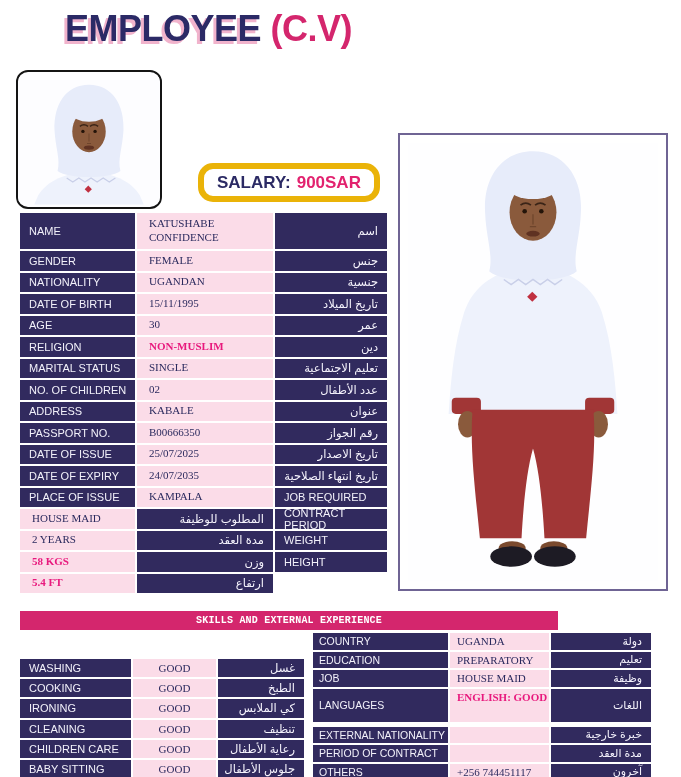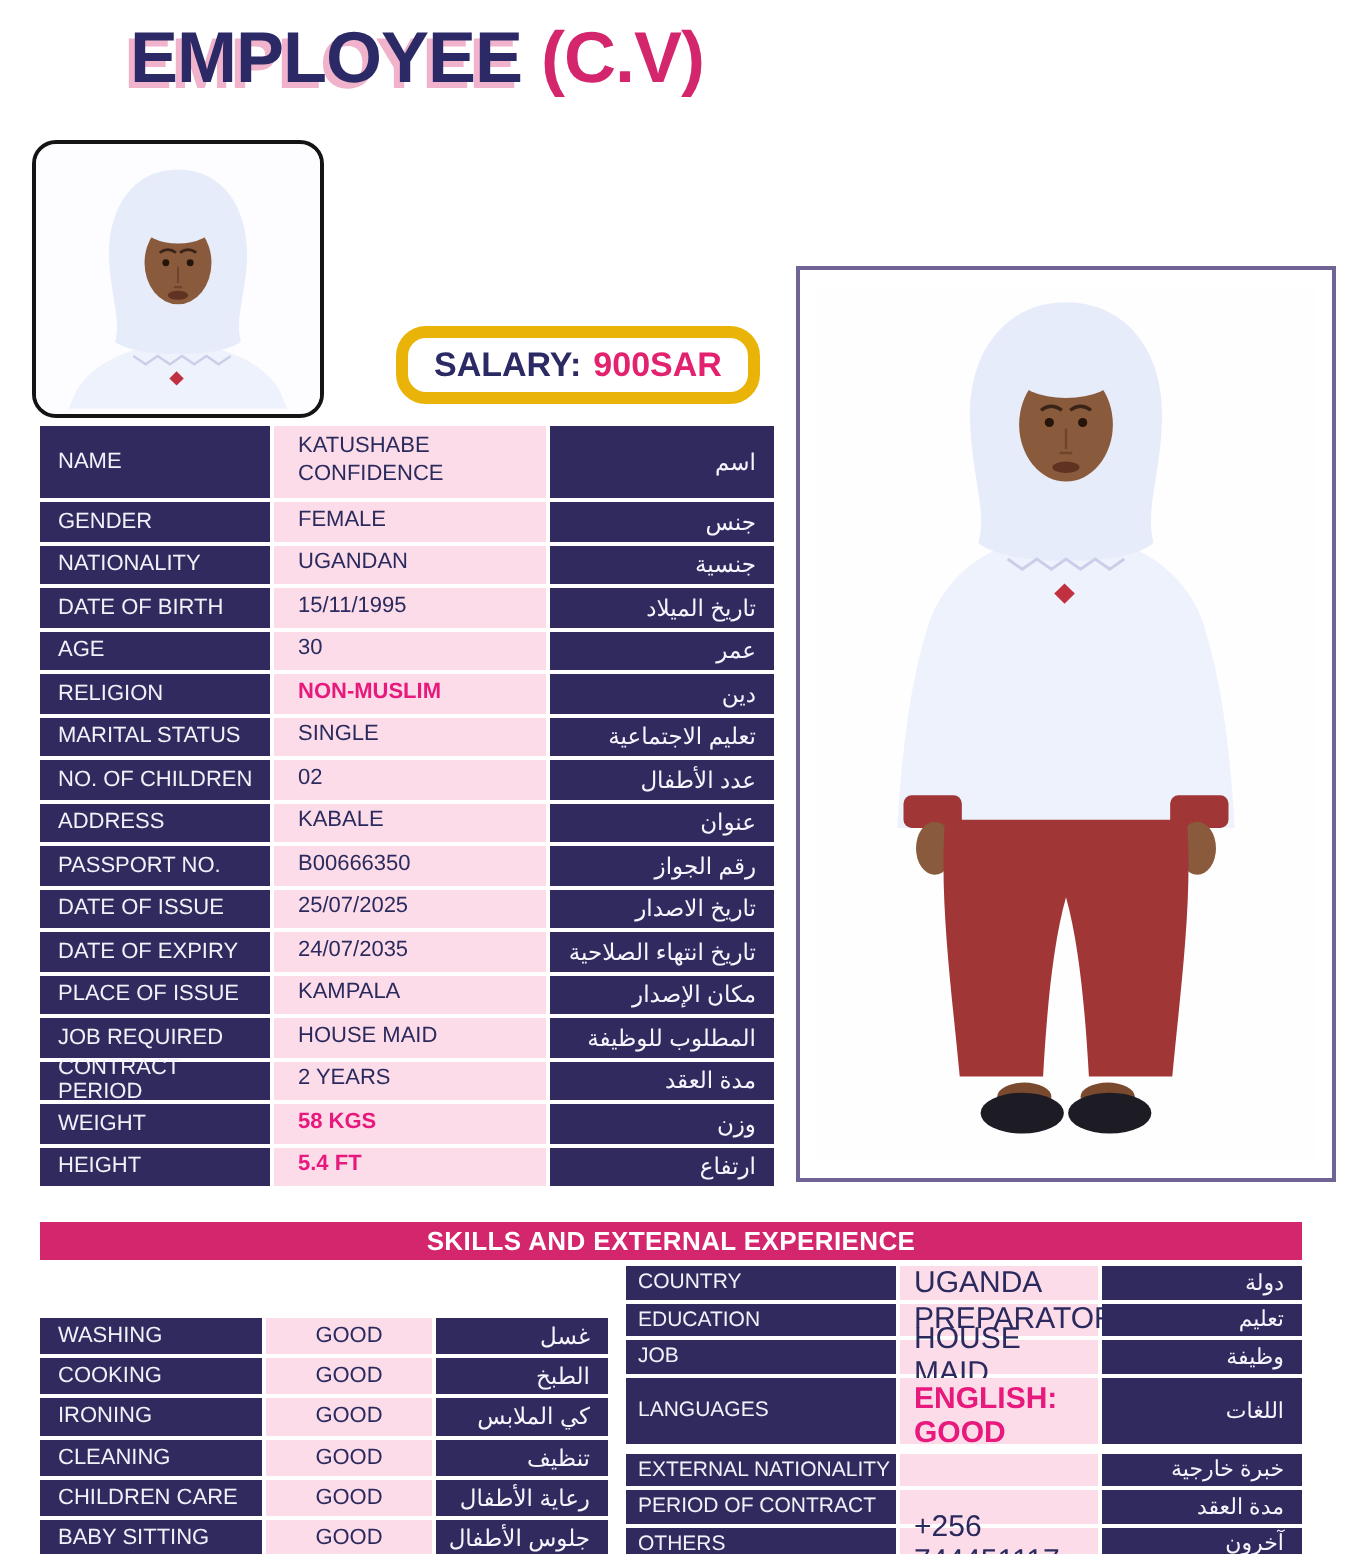--- a/index.html
+++ b/index.html
@@ -24,47 +24,47 @@
   .salary-badge .s-value{color:#e2226f;}
 
   
   .photo-large{position:absolute;left:398px;top:133px;width:270px;height:458px;
                border:2px solid #6f6494;background:#fff;box-sizing:border-box;padding:8px;}
   .photo-large svg{display:block;width:100%;height:100%;}
 
   
   .cl,.cv,.ca{display:flex;align-items:center;box-sizing:border-box;font-size:11px;}
   .cl{background:#312a5e;color:#f2f1fa;padding-left:9px;}
-  .cv{background:#fbdce8;color:#2b2a5e;padding-left:12px;}
+  .cv{background:#fbdce8;color:#2b2a5e;padding-left:12px;font-family:Liberation Serif, serif;}
   .ca{background:#312a5e;color:#f6f4fd;justify-content:flex-end;padding-right:9px;font-size:11.5px;white-space:nowrap;}
   .hl{color:#e8197d !important;font-weight:bold;}
 
   
   .main-table{position:absolute;left:20px;top:213px;width:367px;display:grid;
               grid-template-columns:115px 136px 112px;
               grid-template-rows:36px repeat(16,19.5px);gap:2px;background:#fff;}
   .main-table .cv{line-height:1.25;}
 
   
-  .skills-bar{position:absolute;left:20px;top:611px;width:631px;height:19px;background:#d4266d;
-              color:#fff;font-weight:bold;font-size:13px;display:flex;align-items:center;justify-content:center;
-              letter-spacing:0.2px;}
+  .skills-bar{position:absolute;left:20px;top:611px;width:538px;height:19px;background:#d4266d;
+              color:#fff;font-weight:bold;font-size:10px;display:flex;align-items:center;justify-content:center;
+              letter-spacing:0.2px;font-family:Liberation Mono, monospace;}
 
   
   .skills-table{position:absolute;left:20px;top:633px;width:284px;display:grid;
                 grid-template-columns:111px 83px 86px;grid-template-rows:repeat(7,18.2px);gap:2px;margin-top:26px;}
   .skills-table .cv{justify-content:center;padding-left:0;}
 
   
   .exp-table{position:absolute;left:313px;top:633px;width:338px;}
   .exp-grid{display:grid;grid-template-columns:135px 99px 100px;gap:2px;}
   .exp-top{grid-template-rows:16.5px 16.5px 16.5px 33px;}
   .exp-bottom{grid-template-rows:repeat(3,16.5px);margin-top:5px;}
   .exp-table .cl{font-size:10.5px;padding-left:6px;}
-  .exp-table .cv{padding-left:7px;font-size:15px;}
+  .exp-table .cv{padding-left:7px;font-size:11px;}
   .exp-table .ca{font-size:11px;}
   .v-top{align-items:flex-start;padding-top:2px;}
 </style>
 </head>
 <body>
 
 <div class="page">
 
   <h1 class="title"><span class="t-main">EMPLOYEE</span><span class="t-accent"> (C.V)</span></h1>
 
@@ -169,21 +169,20 @@
     <div class="cl">DATE OF ISSUE</div>
     <div class="cv">25/07/2025</div>
     <div class="ca">تاريخ الاصدار</div>
 
     <div class="cl">DATE OF EXPIRY</div>
     <div class="cv">24/07/2035</div>
     <div class="ca">تاريخ انتهاء الصلاحية</div>
 
     <div class="cl">PLACE OF ISSUE</div>
     <div class="cv">KAMPALA</div>
-    <div class="ca">مكان الإصدار</div>
 
     <div class="cl">JOB REQUIRED</div>
     <div class="cv">HOUSE MAID</div>
     <div class="ca">المطلوب للوظيفة</div>
 
     <div class="cl">CONTRACT PERIOD</div>
     <div class="cv">2 YEARS</div>
     <div class="ca">مدة العقد</div>
 
     <div class="cl">WEIGHT</div>

